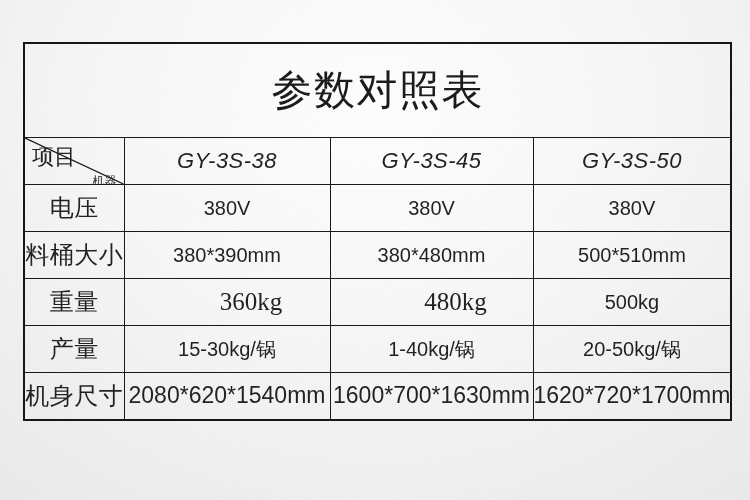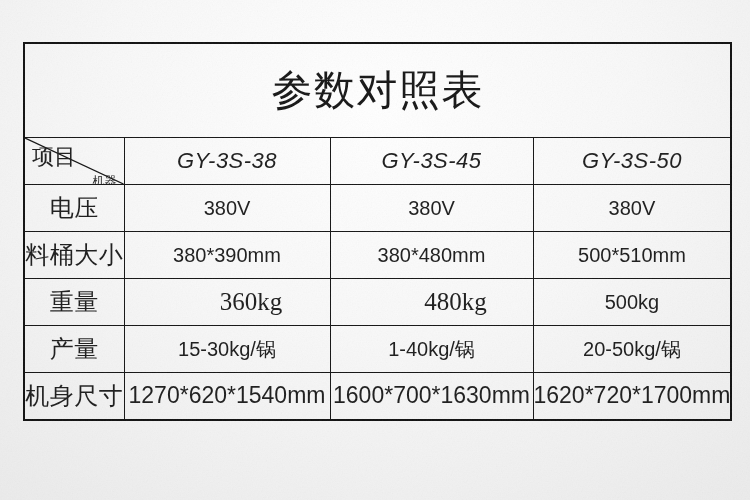--- a/index.html
+++ b/index.html
@@ -94,21 +94,21 @@
 
       <tr class="row">
         <td class="t-label">产量</td>
         <td class="t-val">15-30kg/锅</td>
         <td class="t-val">1-40kg/锅</td>
         <td class="t-val">20-50kg/锅</td>
       </tr>
 
       <tr class="row">
         <td class="t-label">机身尺寸</td>
-        <td class="t-val sm">1270*620*1540mm</td>
+        <td class="t-val sm">2080*620*1540mm</td>
         <td class="t-val sm">1600*700*1630mm</td>
         <td class="t-val sm">1620*720*1700mm</td>
       </tr>
     </tbody>
   </table>
 
   <svg class="noise" width="750" height="500">
     <filter id="grain">
       <feTurbulence type="fractalNoise" baseFrequency="0.8" numOctaves="2" stitchTiles="stitch"></feTurbulence>
       <feColorMatrix type="saturate" values="0"></feColorMatrix>

